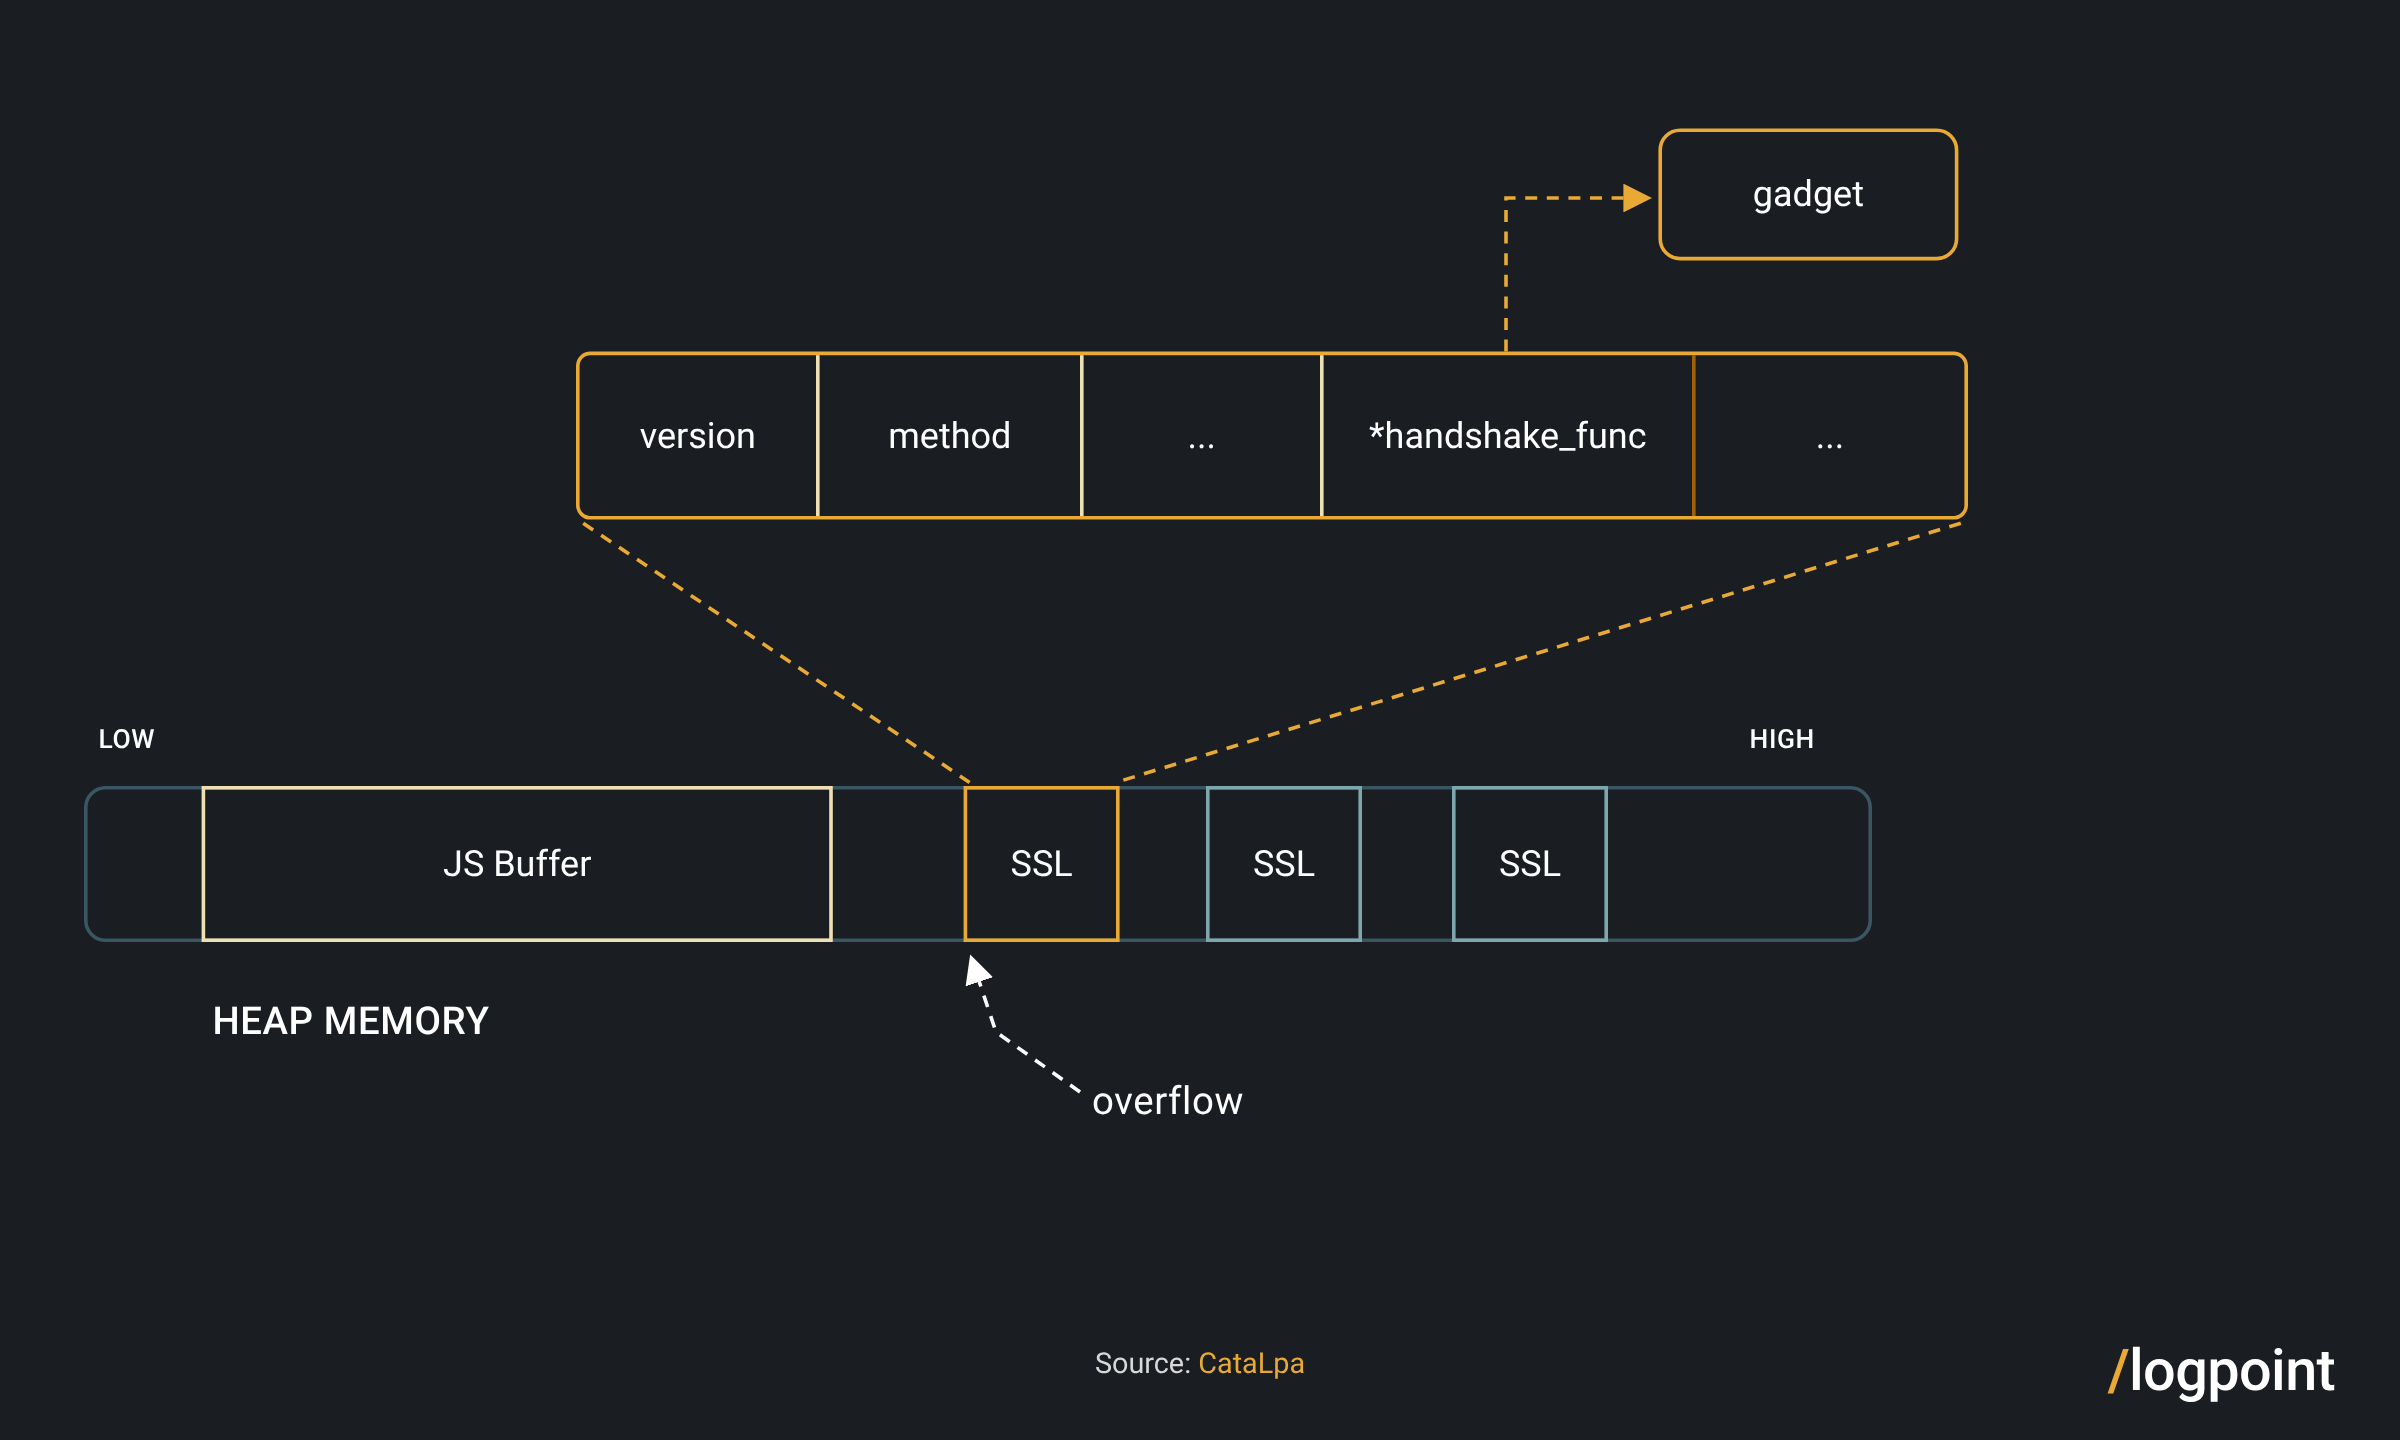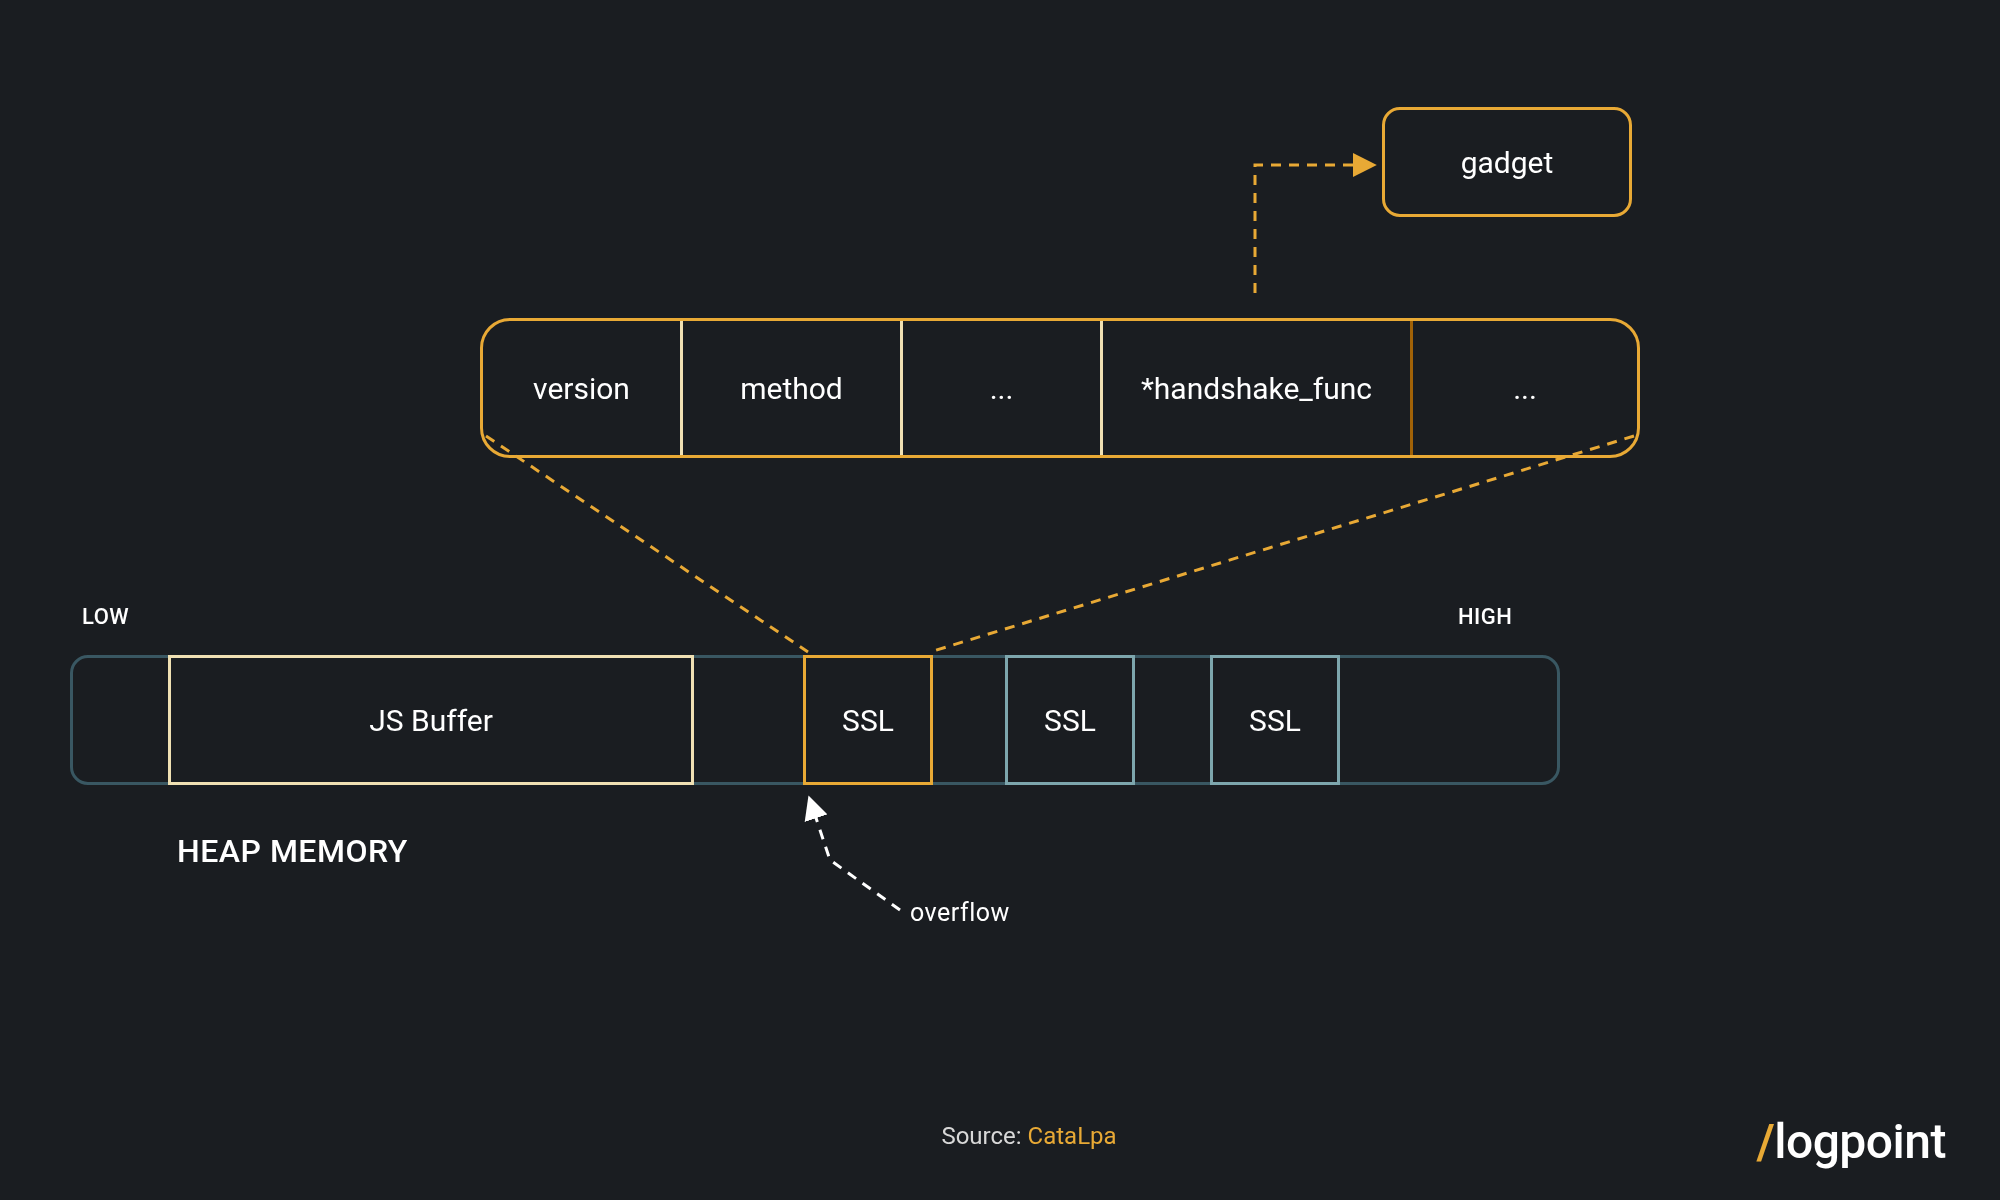--- a/index.html
+++ b/index.html
@@ -2,34 +2,34 @@
 <html><head>
 <meta charset="utf-8">
 <style>
   * { margin: 0; padding: 0; box-sizing: border-box; }
   html, body { width: 2000px; height: 1200px; background: #1a1d21; font-family: -apple-system, BlinkMacSystemFont, "Segoe UI", Roboto, sans-serif; color: #ffffff; overflow: hidden; }
   .canvas { position: relative; width: 2000px; height: 1200px; padding-left: 42px; }
   .box { position: absolute; display: flex; align-items: center; justify-content: center; font-size: 30px; font-weight: 400; }
   .label { position: absolute; font-size: 22px; font-weight: 500; letter-spacing: 0.5px; }
   .logo { position: absolute; right: 54px; bottom: 30px; font-size: 48px; font-weight: 500; letter-spacing: -0.5px; }
   .logo .slash { color: #e8a935; font-weight: 600; }
-  .source { position: absolute; bottom: 50px; left: 50%; transform: translateX(-50%); font-size: 24px; color: #d8d8d8; margin-left: 29px; }
+  .source { position: absolute; bottom: 50px; left: 50%; transform: translateX(-50%); font-size: 24px; color: #d8d8d8; }
   .source .author { color: #e8a935; }
   svg.connector { position: absolute; pointer-events: none; }
 </style>
 </head>
 <body>
 
 <div class="canvas">
 
   <div class="box" style="left:1382px; top:107px; width:250px; height:110px; border:3px solid #e8a935; border-radius:18px;">
     <span>gadget</span>
   </div>
 
-  <div class="box" style="left:480px; top:293px; width:1160px; height:140px; border:3px solid #e8a935; border-radius:30px;margin-top:25px;">
+  <div class="box" style="left:480px; top:293px; width:1160px; height:140px; border:3px solid #e8a935; border-radius:12px;">
     <div style="display:flex; width:100%; height:100%;">
       <div class="box" style="position:relative; flex:0 0 200px; border-right:3px solid #efe0b3;">
         <span>version</span>
       </div>
       <div class="box" style="position:relative; flex:0 0 220px; border-right:3px solid #efe0b3;text-align:center;">
         <span>method</span>
       </div>
       <div class="box" style="position:relative; flex:0 0 200px; border-right:3px solid #efe0b3;">
         <span>...</span>
       </div>
@@ -58,21 +58,21 @@
   <div class="box" style="left:1005px; top:655px; width:130px; height:130px; border:3px solid #7da6ad;">
     <span>SSL</span>
   </div>
 
   <div class="box" style="left:1210px; top:655px; width:130px; height:130px; border:3px solid #7da6ad;">
     <span>SSL</span>
   </div>
 
   <div class="label" style="left:177px; top:832px; font-size:32px;">HEAP MEMORY</div>
 
-  <div class="label" style="left:910px; top:898px; font-size:25px; font-weight:400;">overflow</div>
+  <div class="label" style="left:910px; top:898px; font-size:32px; font-weight:400;">overflow</div>
 
   <div class="source">
     <span>Source: </span><span class="author">CataLpa</span>
   </div>
 
   <div class="logo">
     <span class="slash">/</span><span>logpoint</span>
   </div>
 
   <svg class="connector" width="2000" height="1200" style="left:0; top:0;">

